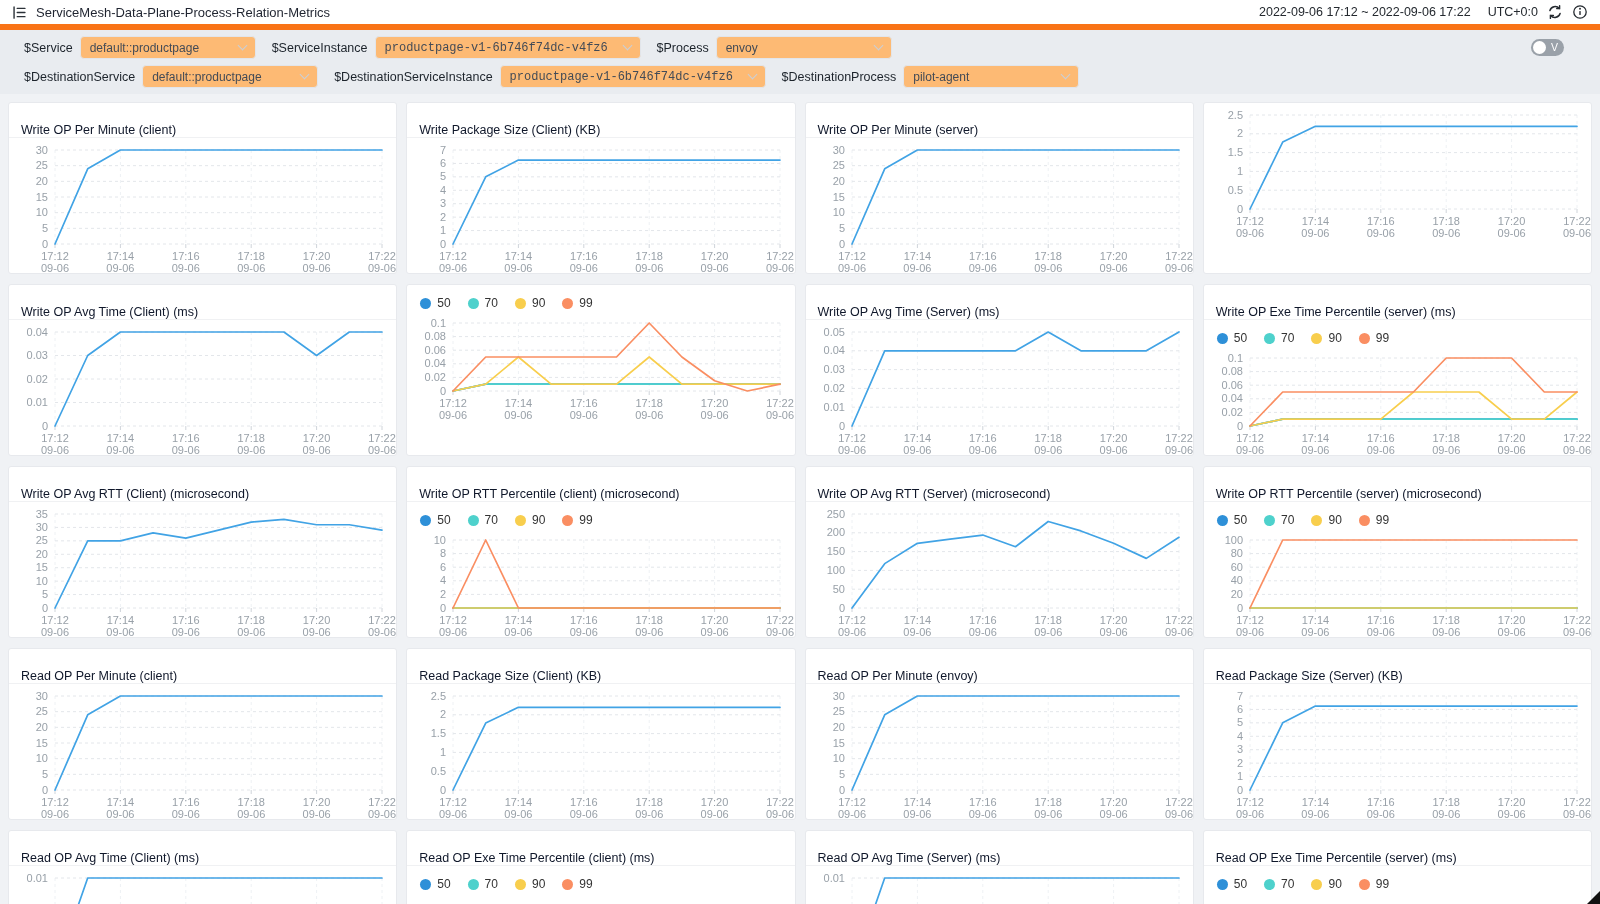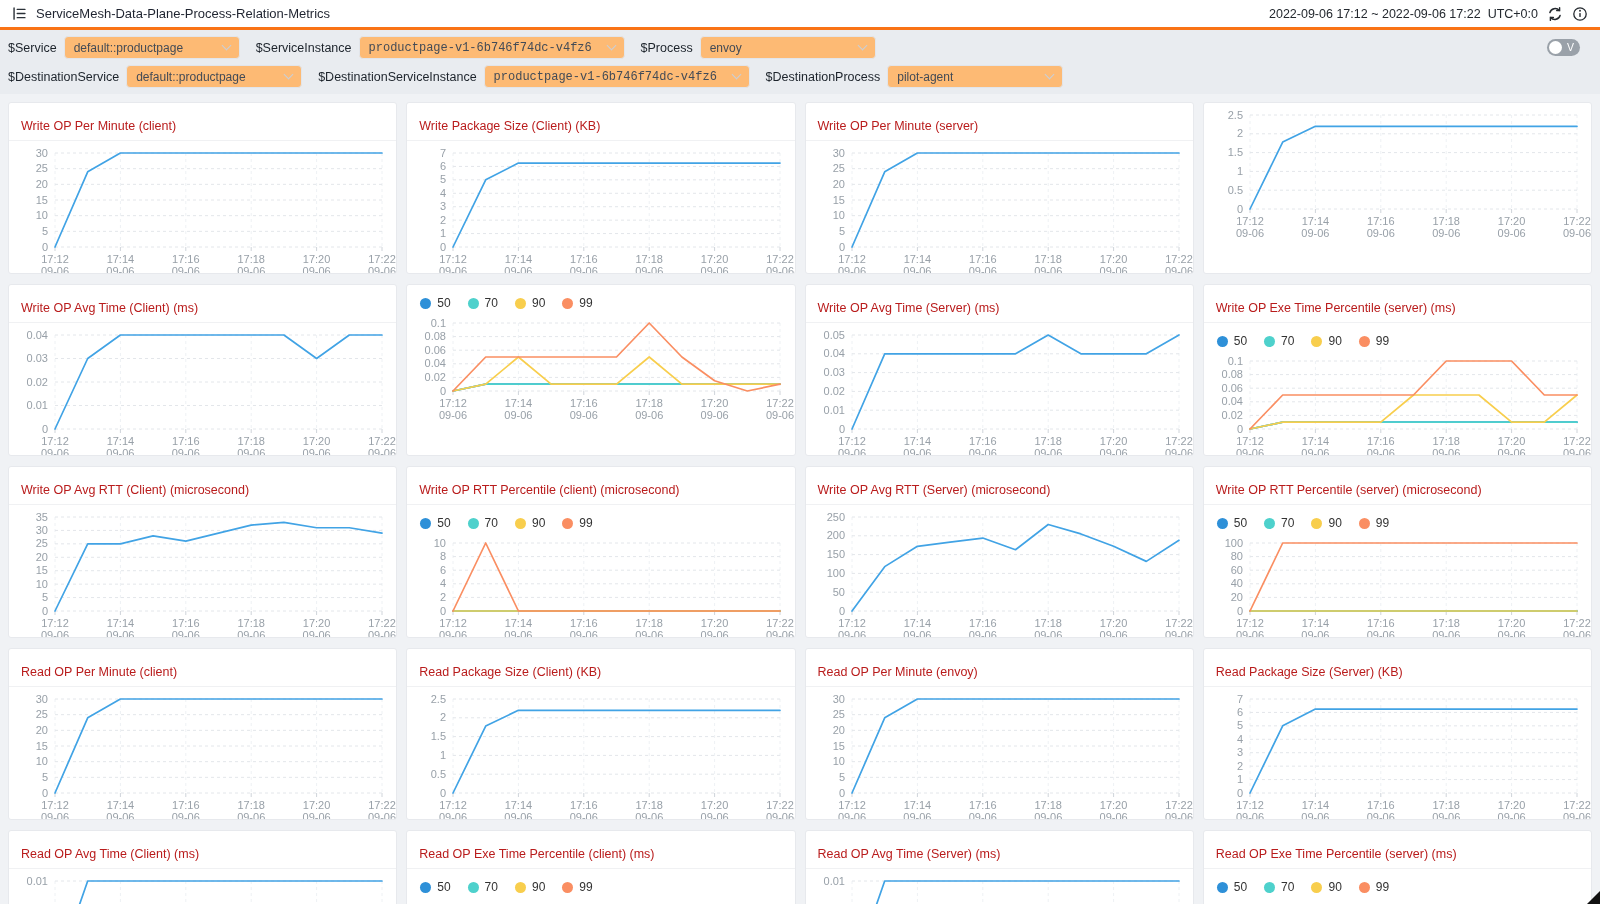--- a/index.html
+++ b/index.html
@@ -1,30 +1,30 @@
 <!DOCTYPE html>
 <html><head>
 <meta charset="utf-8">
 <style>
   * { margin:0; padding:0; box-sizing:border-box; }
   html,body { width:1600px; height:904px; overflow:hidden; background:#f0f2f5;
               font-family:"Liberation Sans",sans-serif; position:relative; }
 
   
   .topbar { height:30px; background:#fff; display:flex; align-items:center;
-            padding:0 12px; border-bottom:3px solid #f97316; }
+            padding:0 12px; border-bottom:6px solid #f97316; }
   .title-icon { width:15px; height:15px; color:#2b3138; display:flex; }
   .topbar-title { font-size:13px; color:#1f2430; margin-left:9px; }
   .topbar-spacer { flex:1; }
-  .time-range { font-size:12.5px; color:#24292f; display:flex; gap:7px;justify-content:space-between; }
+  .time-range { font-size:12.5px; color:#24292f; display:flex; gap:17px;justify-content:space-between; }
   .icon-btn { width:16px; height:16px; margin-left:9px; color:#24292f; cursor:pointer; display:flex; }
   .icon-btn svg, .title-icon svg { width:100%; height:100%; }
 
   
-  .filterbar { background:#e9ecf0; padding:4px 8px 4px; }
+  .filterbar { background:#e9ecf0; padding:4px 24px 4px; }
   .filter-row { display:flex; align-items:center; height:27px; }
   .filter-row + .filter-row { margin-top:2px; }
   .filter-item { display:flex; align-items:center; margin-right:16px; }
   .filter-label { font-size:12.5px; color:#1c232b; margin-right:7px; }
   .select { background:#fdba74; border:1px solid #e2e5ea; border-radius:4px; height:23px;
             display:flex; align-items:center; justify-content:space-between;
             padding:0 9px; font-size:12px; color:#434b56; cursor:pointer; }
   .select .chev { width:7px; height:7px; border-right:1.4px solid #c9cfd8;
                   border-bottom:1.4px solid #c9cfd8; transform:rotate(45deg);
                   margin-left:10px; margin-top:-4px; flex:0 0 auto; }
@@ -34,22 +34,22 @@
   .toggle .knob { position:absolute; left:2px; top:2px; width:13px; height:13px;
                   border-radius:50%; background:#fff; }
   .toggle .toggle-label { position:absolute; right:6px; top:2px; font-size:10.5px;
                           color:#fff; line-height:13px; }
 
   
   .grid { display:grid; grid-template-columns:repeat(4,1fr); gap:10px 9px;
           padding:8px; grid-auto-rows:172px; }
   .card { background:#fff; border:1px solid #e7e9ed; border-radius:3px;
           display:flex; flex-direction:column; overflow:hidden; }
-  .card-title { flex:0 0 30px; padding:8px 12px 0; font-size:12.5px; color:#b91c1c;
-                border-bottom:1px solid #f0f1f3; white-space:nowrap;margin-top:8px; }
+  .card-title { flex:0 0 30px; padding:20px 12px 0; font-size:12.5px; color:#0f172a;
+                border-bottom:1px solid #f0f1f3; white-space:nowrap; }
   .card-legend { flex:0 0 26px; display:flex; align-items:center; gap:17px; padding:10px 13px 0; }
   .legend-item { display:flex; align-items:center; font-size:12px; color:#333; cursor:pointer; }
   .legend-item .dot { width:11px; height:11px; border-radius:50%; margin-right:6px; }
   .card-plot { flex:1 1 auto; min-height:0; }
 
   
   .cursor-corner { position:absolute; right:0; bottom:0; width:0; height:0;
                    border-right:13px solid #111; border-top:13px solid transparent; }
 </style>
 </head>

